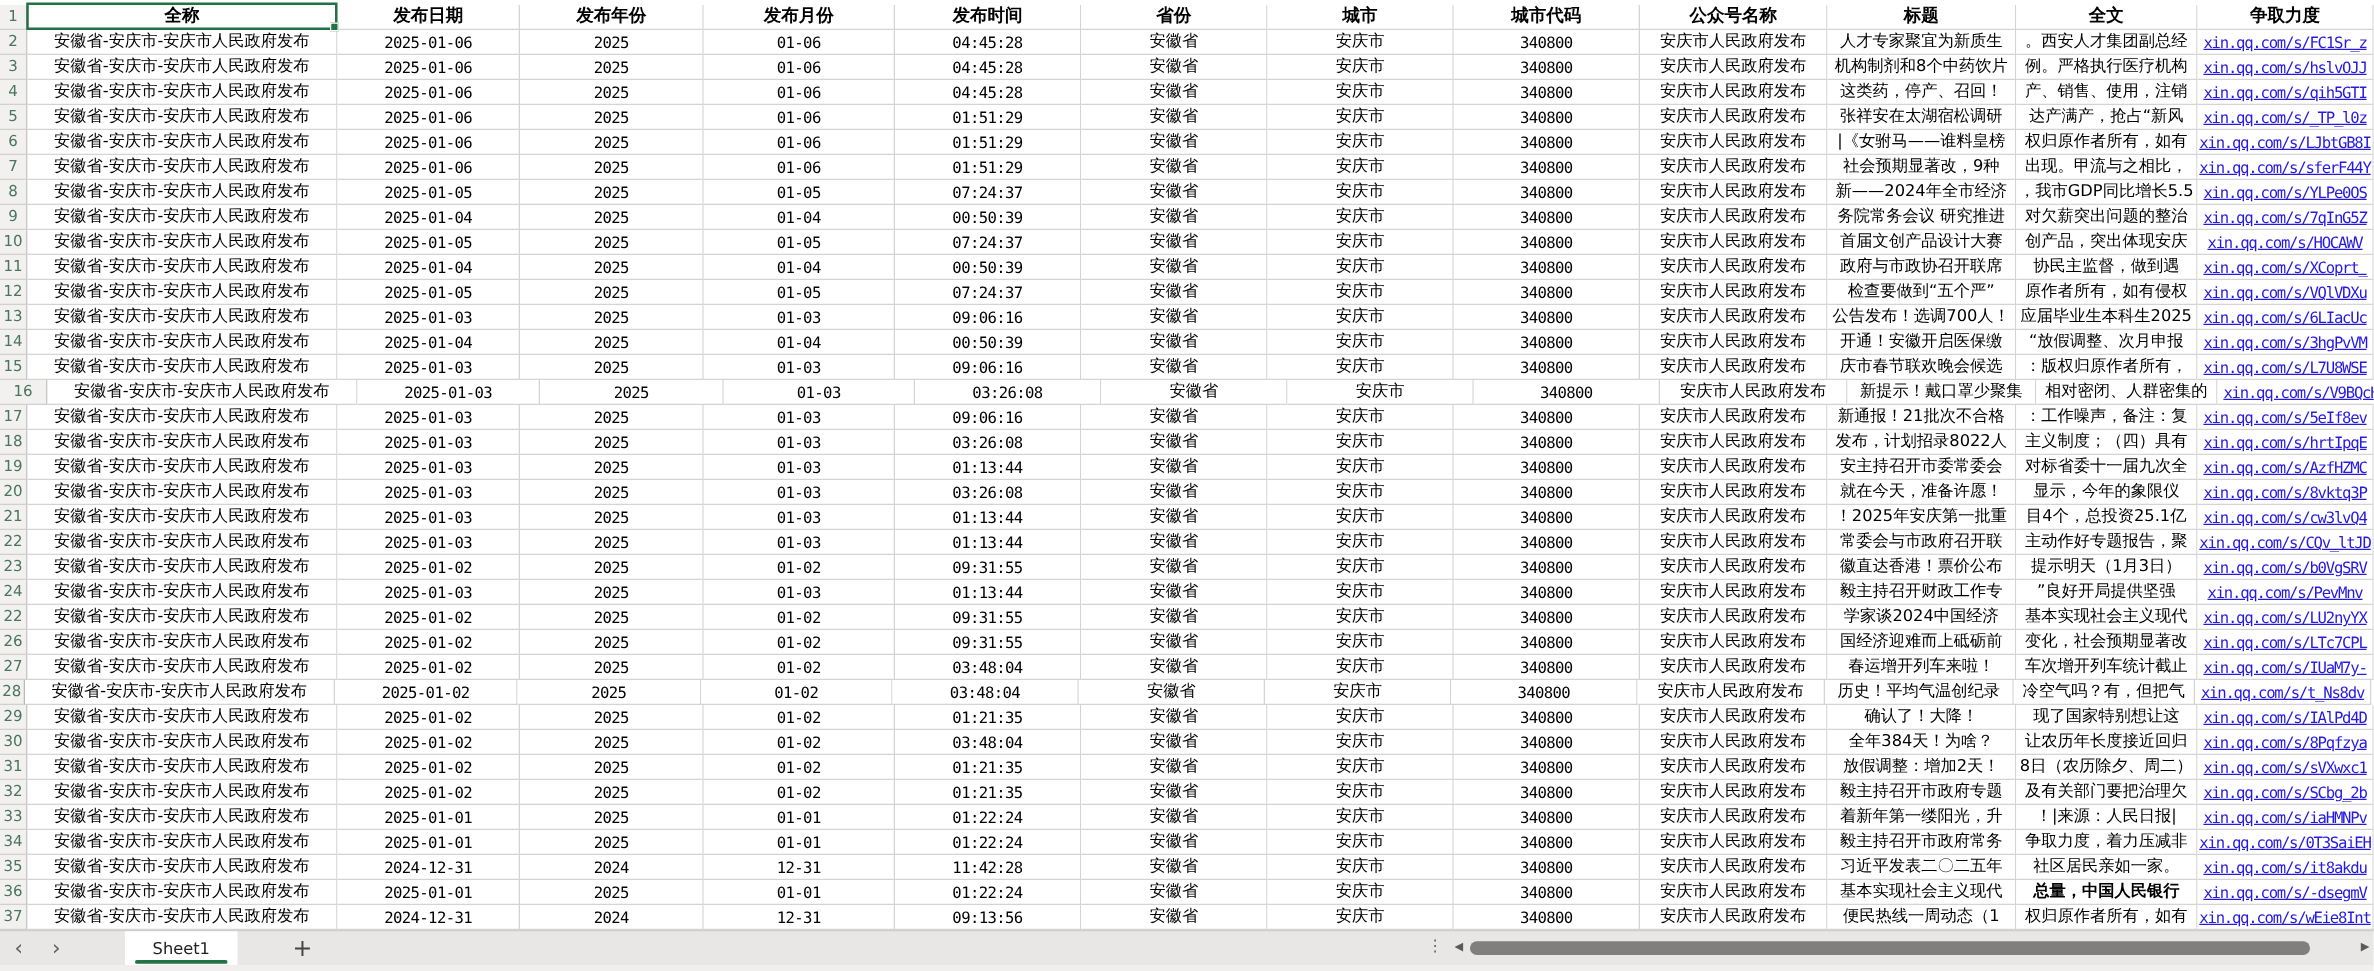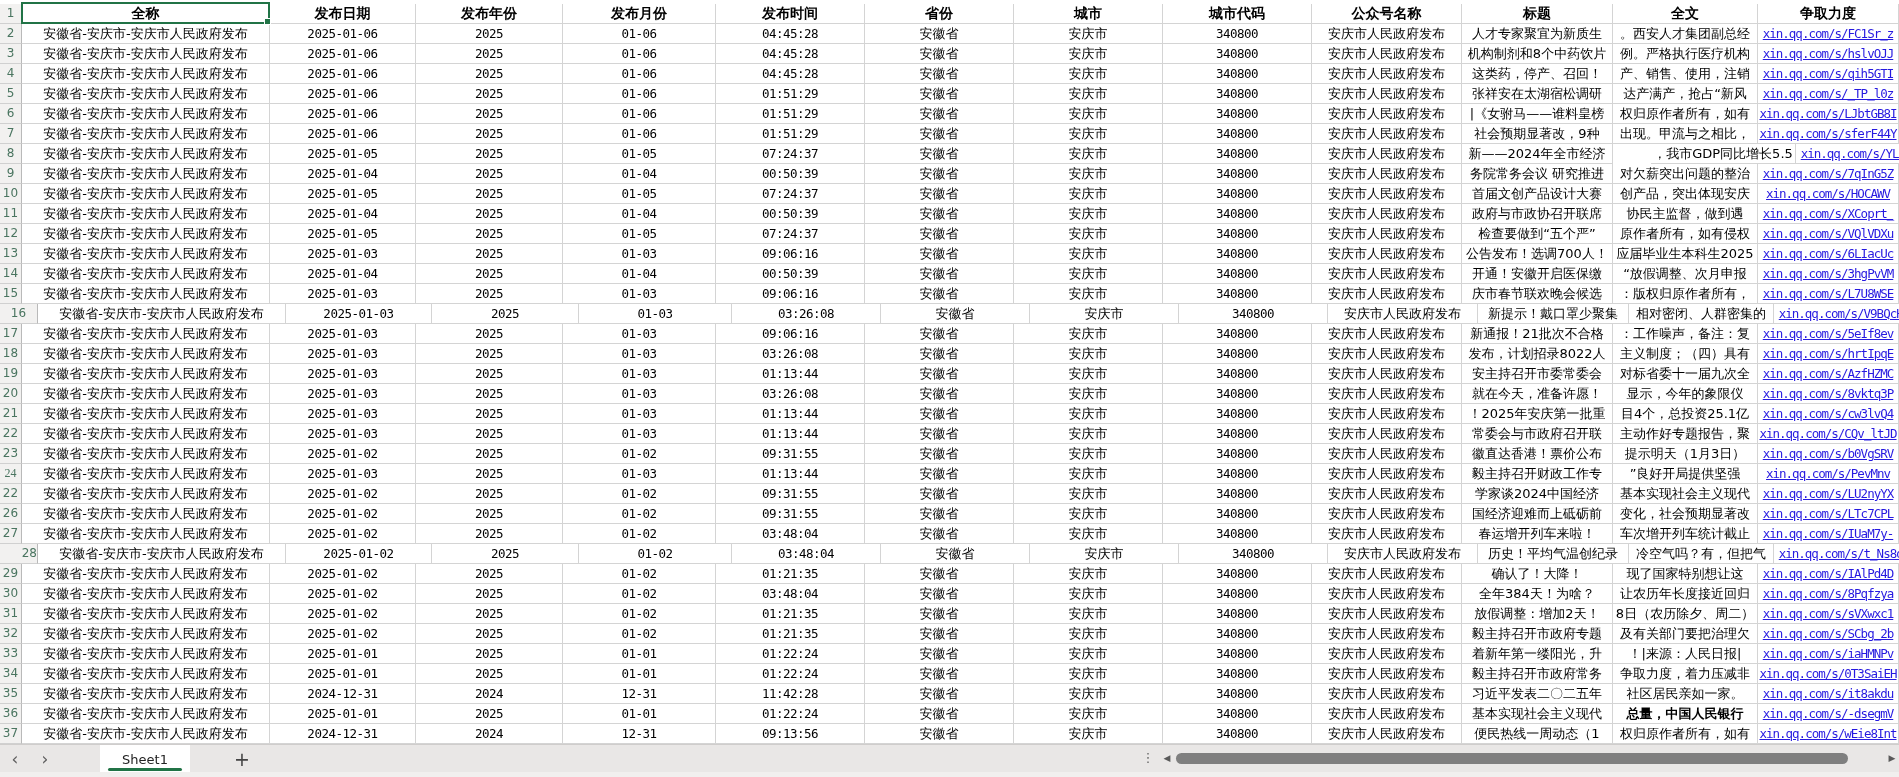--- a/index.html
+++ b/index.html
@@ -172,21 +172,21 @@
       <div class="cell" style="width: 248px;">安徽省-安庆市-安庆市人民政府发布</div>
       <div class="cell num" style="width: 146px;">2025-01-05</div>
       <div class="cell num" style="width: 147px;">2025</div>
       <div class="cell num" style="width: 153px;">01-05</div>
       <div class="cell num" style="width: 149px;">07:24:37</div>
       <div class="cell" style="width: 149px;">安徽省</div>
       <div class="cell" style="width: 149px;">安庆市</div>
       <div class="cell num" style="width: 149px;">340800</div>
       <div class="cell" style="width: 150px;">安庆市人民政府发布</div>
       <div class="cell" style="width: 151px;">新——2024年全市经济</div>
-      <div class="cell" style="width: 145px; margin-left: 38px;">，我市GDP同比增长5.5</div>
+      <div class="cell" style="width: 145px;">，我市GDP同比增长5.5</div>
       <div class="cell link" style="width: 141px;">xin.qq.com/s/YLPe0OS</div>
     </div>
     <div class="row">
       <div class="cell rownum" style="width: 22px;">9</div>
       <div class="cell" style="width: 248px;">安徽省-安庆市-安庆市人民政府发布</div>
       <div class="cell num" style="width: 146px;">2025-01-04</div>
       <div class="cell num" style="width: 147px;">2025</div>
       <div class="cell num" style="width: 153px;">01-04</div>
       <div class="cell num" style="width: 149px;">00:50:39</div>
       <div class="cell" style="width: 149px;">安徽省</div>
@@ -401,21 +401,21 @@
       <div class="cell num" style="width: 149px;">09:31:55</div>
       <div class="cell" style="width: 149px;">安徽省</div>
       <div class="cell" style="width: 149px;">安庆市</div>
       <div class="cell num" style="width: 149px;">340800</div>
       <div class="cell" style="width: 150px;">安庆市人民政府发布</div>
       <div class="cell" style="width: 151px;">徽直达香港！票价公布</div>
       <div class="cell" style="width: 145px;">提示明天（1月3日）</div>
       <div class="cell link" style="width: 141px;">xin.qq.com/s/b0VgSRV</div>
     </div>
     <div class="row">
-      <div class="cell rownum" style="width: 22px; font-family: Liberation Serif, serif;">24</div>
+      <div class="cell rownum" style="width: 22px;">24</div>
       <div class="cell" style="width: 248px;">安徽省-安庆市-安庆市人民政府发布</div>
       <div class="cell num" style="width: 146px;">2025-01-03</div>
       <div class="cell num" style="width: 147px;">2025</div>
       <div class="cell num" style="width: 153px;">01-03</div>
       <div class="cell num" style="width: 149px;">01:13:44</div>
       <div class="cell" style="width: 149px;">安徽省</div>
       <div class="cell" style="width: 149px;">安庆市</div>
       <div class="cell num" style="width: 149px;">340800</div>
       <div class="cell" style="width: 150px;">安庆市人民政府发布</div>
       <div class="cell" style="width: 151px;">毅主持召开财政工作专</div>
@@ -461,21 +461,21 @@
       <div class="cell num" style="width: 149px;">03:48:04</div>
       <div class="cell" style="width: 149px;">安徽省</div>
       <div class="cell" style="width: 149px;">安庆市</div>
       <div class="cell num" style="width: 149px;">340800</div>
       <div class="cell" style="width: 150px;">安庆市人民政府发布</div>
       <div class="cell" style="width: 151px;">春运增开列车来啦！</div>
       <div class="cell" style="width: 145px;">车次增开列车统计截止</div>
       <div class="cell link" style="width: 141px;">xin.qq.com/s/IUaM7y-</div>
     </div>
     <div class="row">
-      <div class="cell rownum" style="width: 38px; text-align: right;">28</div>
+      <div class="cell rownum" style="width: 20px;">28</div>
       <div class="cell" style="width: 248px;">安徽省-安庆市-安庆市人民政府发布</div>
       <div class="cell num" style="width: 146px;">2025-01-02</div>
       <div class="cell num" style="width: 147px;">2025</div>
       <div class="cell num" style="width: 153px;">01-02</div>
       <div class="cell num" style="width: 149px;">03:48:04</div>
       <div class="cell" style="width: 149px;">安徽省</div>
       <div class="cell" style="width: 149px;">安庆市</div>
       <div class="cell num" style="width: 149px;">340800</div>
       <div class="cell" style="width: 150px;">安庆市人民政府发布</div>
       <div class="cell" style="width: 151px;">历史！平均气温创纪录</div>

